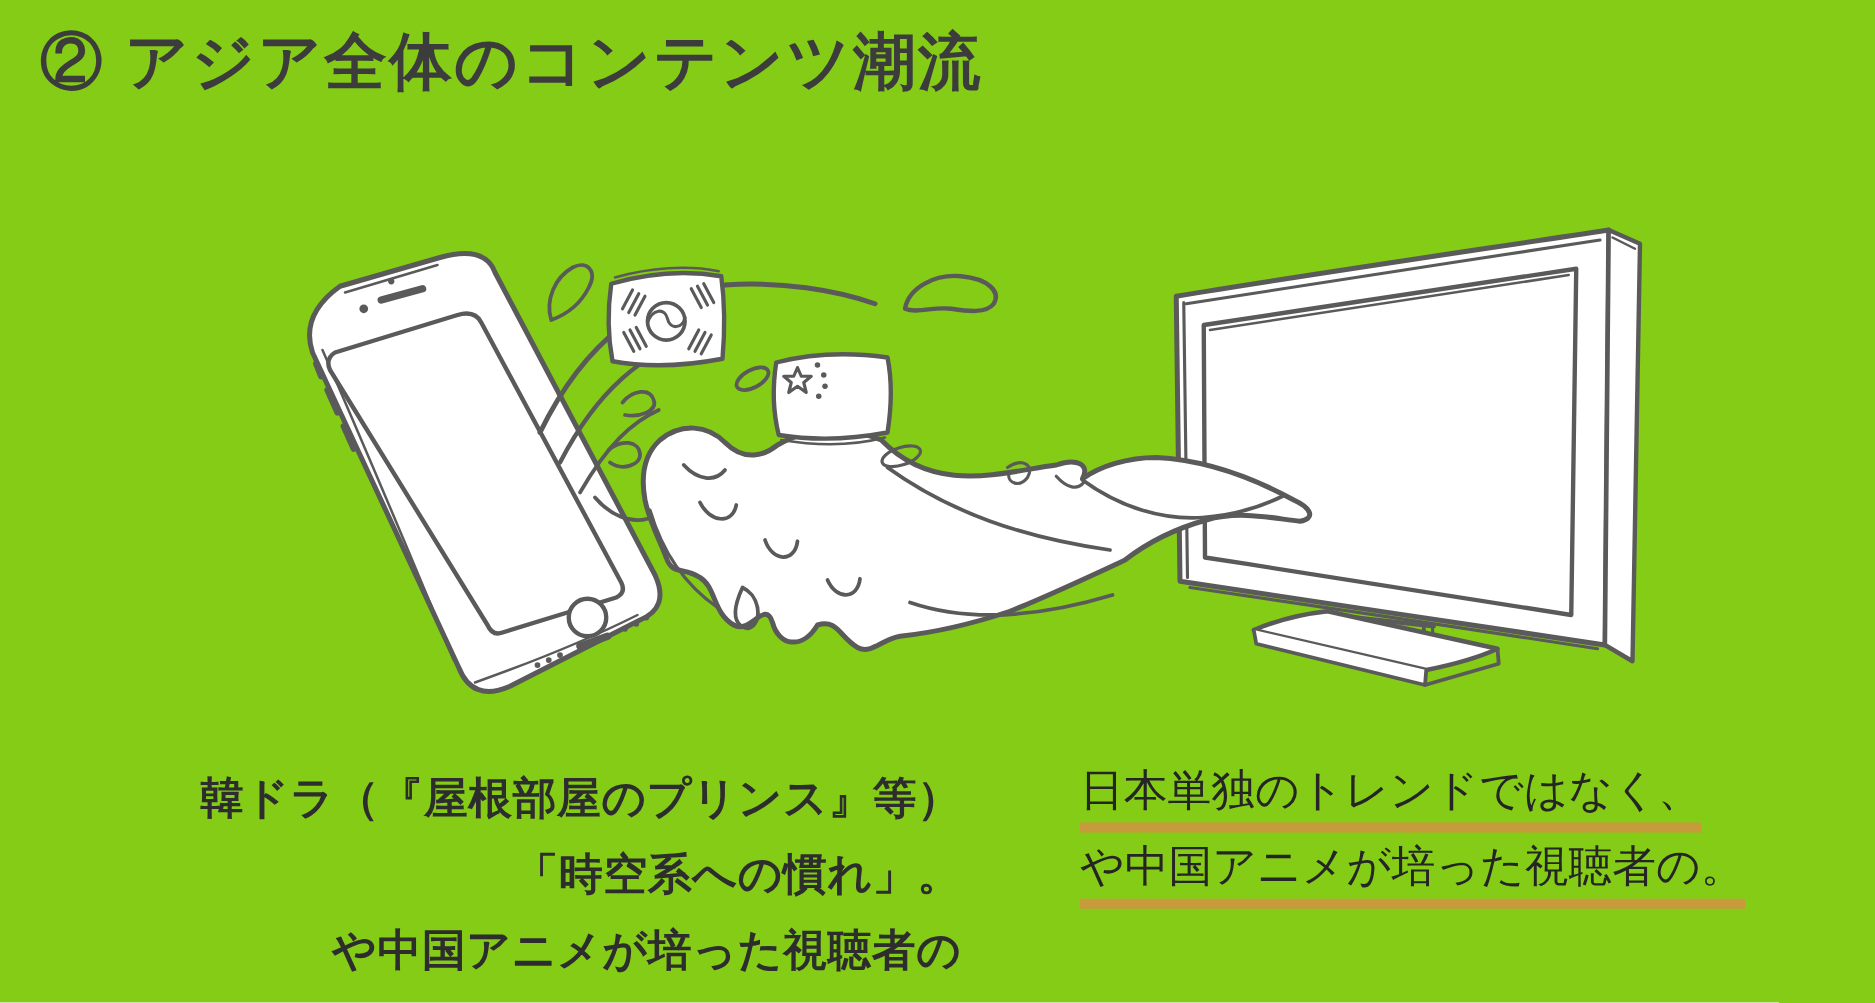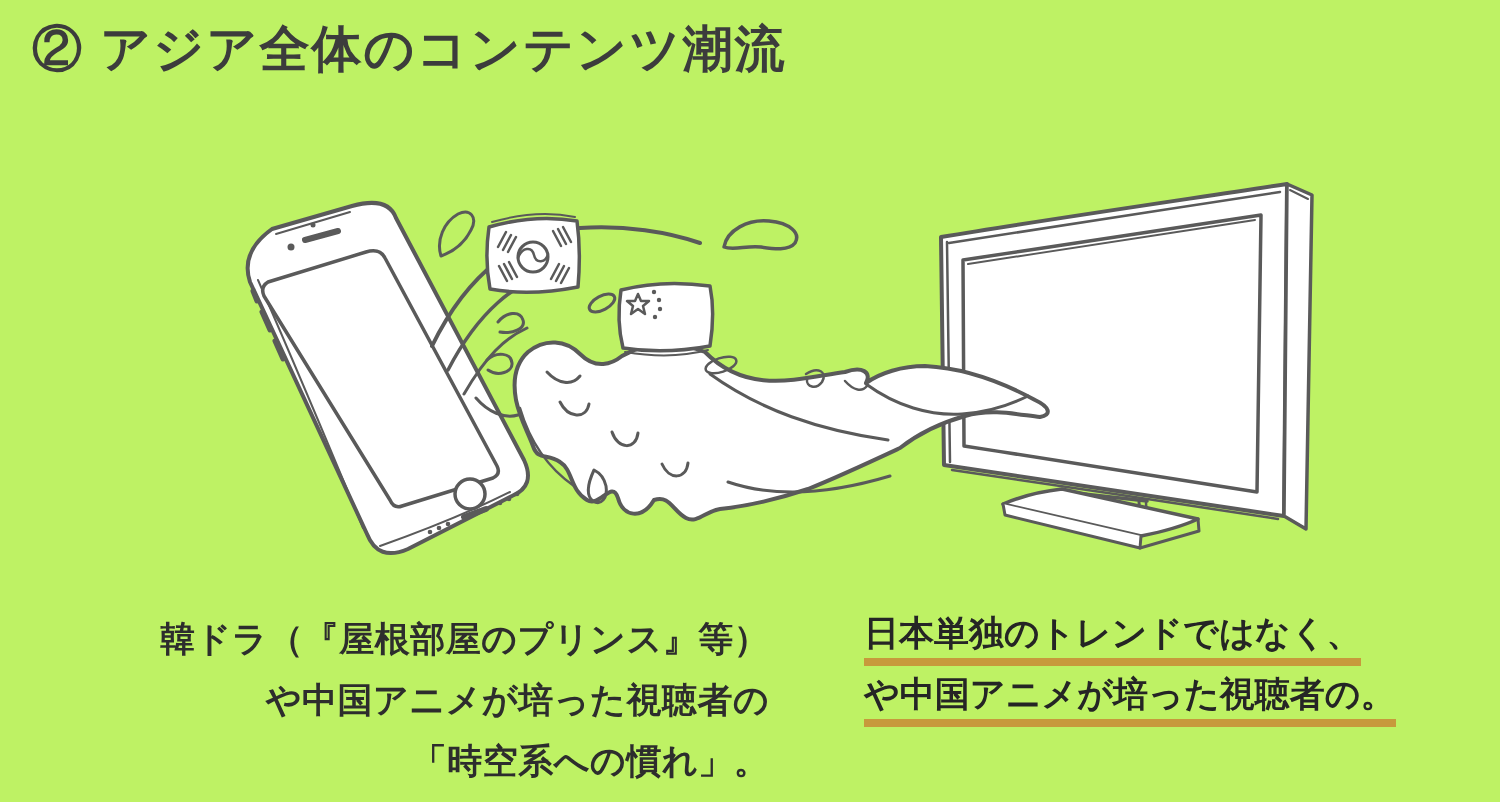--- a/index.html
+++ b/index.html
@@ -1,39 +1,39 @@
 <!DOCTYPE html>
 <html><head>
 <meta charset="utf-8">
 <style>
   html,body{margin:0;padding:0;background:#ffffff;}
   .slide{
     position:relative;
     width:1500px;height:802px;
-    background:#bef264;
+    background:#84cc16;
     overflow:hidden;
     font-family:"Liberation Sans", sans-serif;
   }
   .title{
     position:absolute;left:32px;top:16px;
     font-size:50px;font-weight:700;color:#3c3c3c;
     letter-spacing:2px;margin:0;
   }
   .illustration{position:absolute;left:0;top:0;width:1500px;height:802px;}
   .ink{stroke:#5a5a5a;fill:none;stroke-linecap:round;stroke-linejoin:round;}
   .paper{fill:#ffffff;}
   .dot{fill:#5a5a5a;stroke:none;}
   .caption-left{
     position:absolute;left:160px;top:608px;
     font-size:35px;font-weight:700;color:#2d2d2d;
     line-height:61px;letter-spacing:0.5px;text-align:right;
   }
   .caption-right{
     position:absolute;left:864px;top:612px;
-    font-size:35px;font-weight:700;color:#252525;
+    font-size:35px;font-weight:400;color:#252525;
   }
   .caption-right .uline{
     display:inline-block;
     line-height:42px;
     padding-bottom:4px;
     border-bottom:8px solid #c79a3c;
     margin-bottom:7px;
     white-space:nowrap;
   }
 </style>
@@ -152,22 +152,22 @@
       <path class="ink paper" stroke-width="2.5" d="M638,294 L641,301 L649,301 L643,306 L645,314 L638,309 L631,314 L633,306 L627,301 L635,301 Z"></path>
       <circle class="dot" cx="654" cy="292" r="2.2"></circle>
       <circle class="dot" cx="659" cy="300" r="2.2"></circle>
       <circle class="dot" cx="660" cy="309" r="2.2"></circle>
       <circle class="dot" cx="655" cy="317" r="2.2"></circle>
     </g>
   </svg>
 
   <div class="caption-left">
     <div>韓ドラ（『屋根部屋のプリンス』等）</div>
+    <div>「時空系への慣れ」。</div>
     <div>や中国アニメが培った視聴者の</div>
-    <div>「時空系への慣れ」。</div>
   </div>
 
   <div class="caption-right">
     <div>
       <span class="uline">日本単独のトレンドではなく、</span>
     </div>
     <div>
       <span class="uline">や中国アニメが培った視聴者の。</span>
     </div>
   </div>

